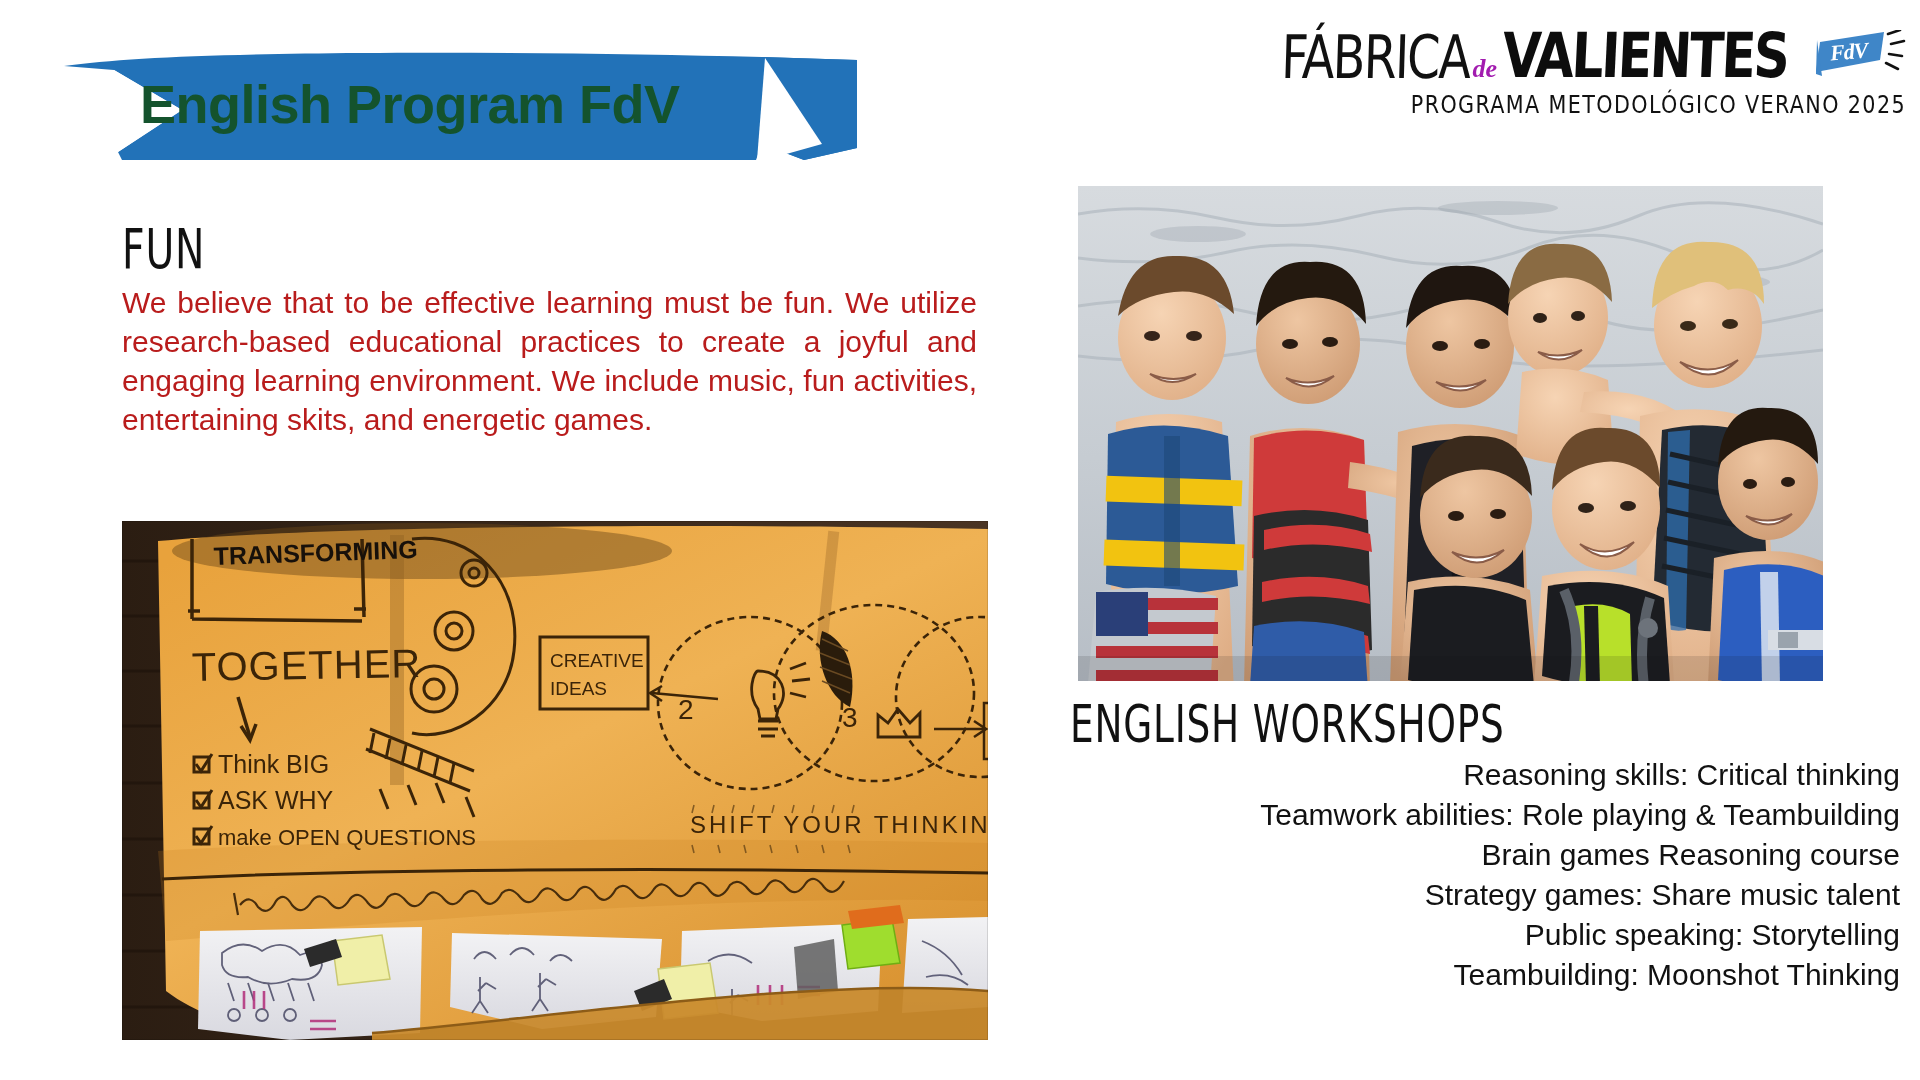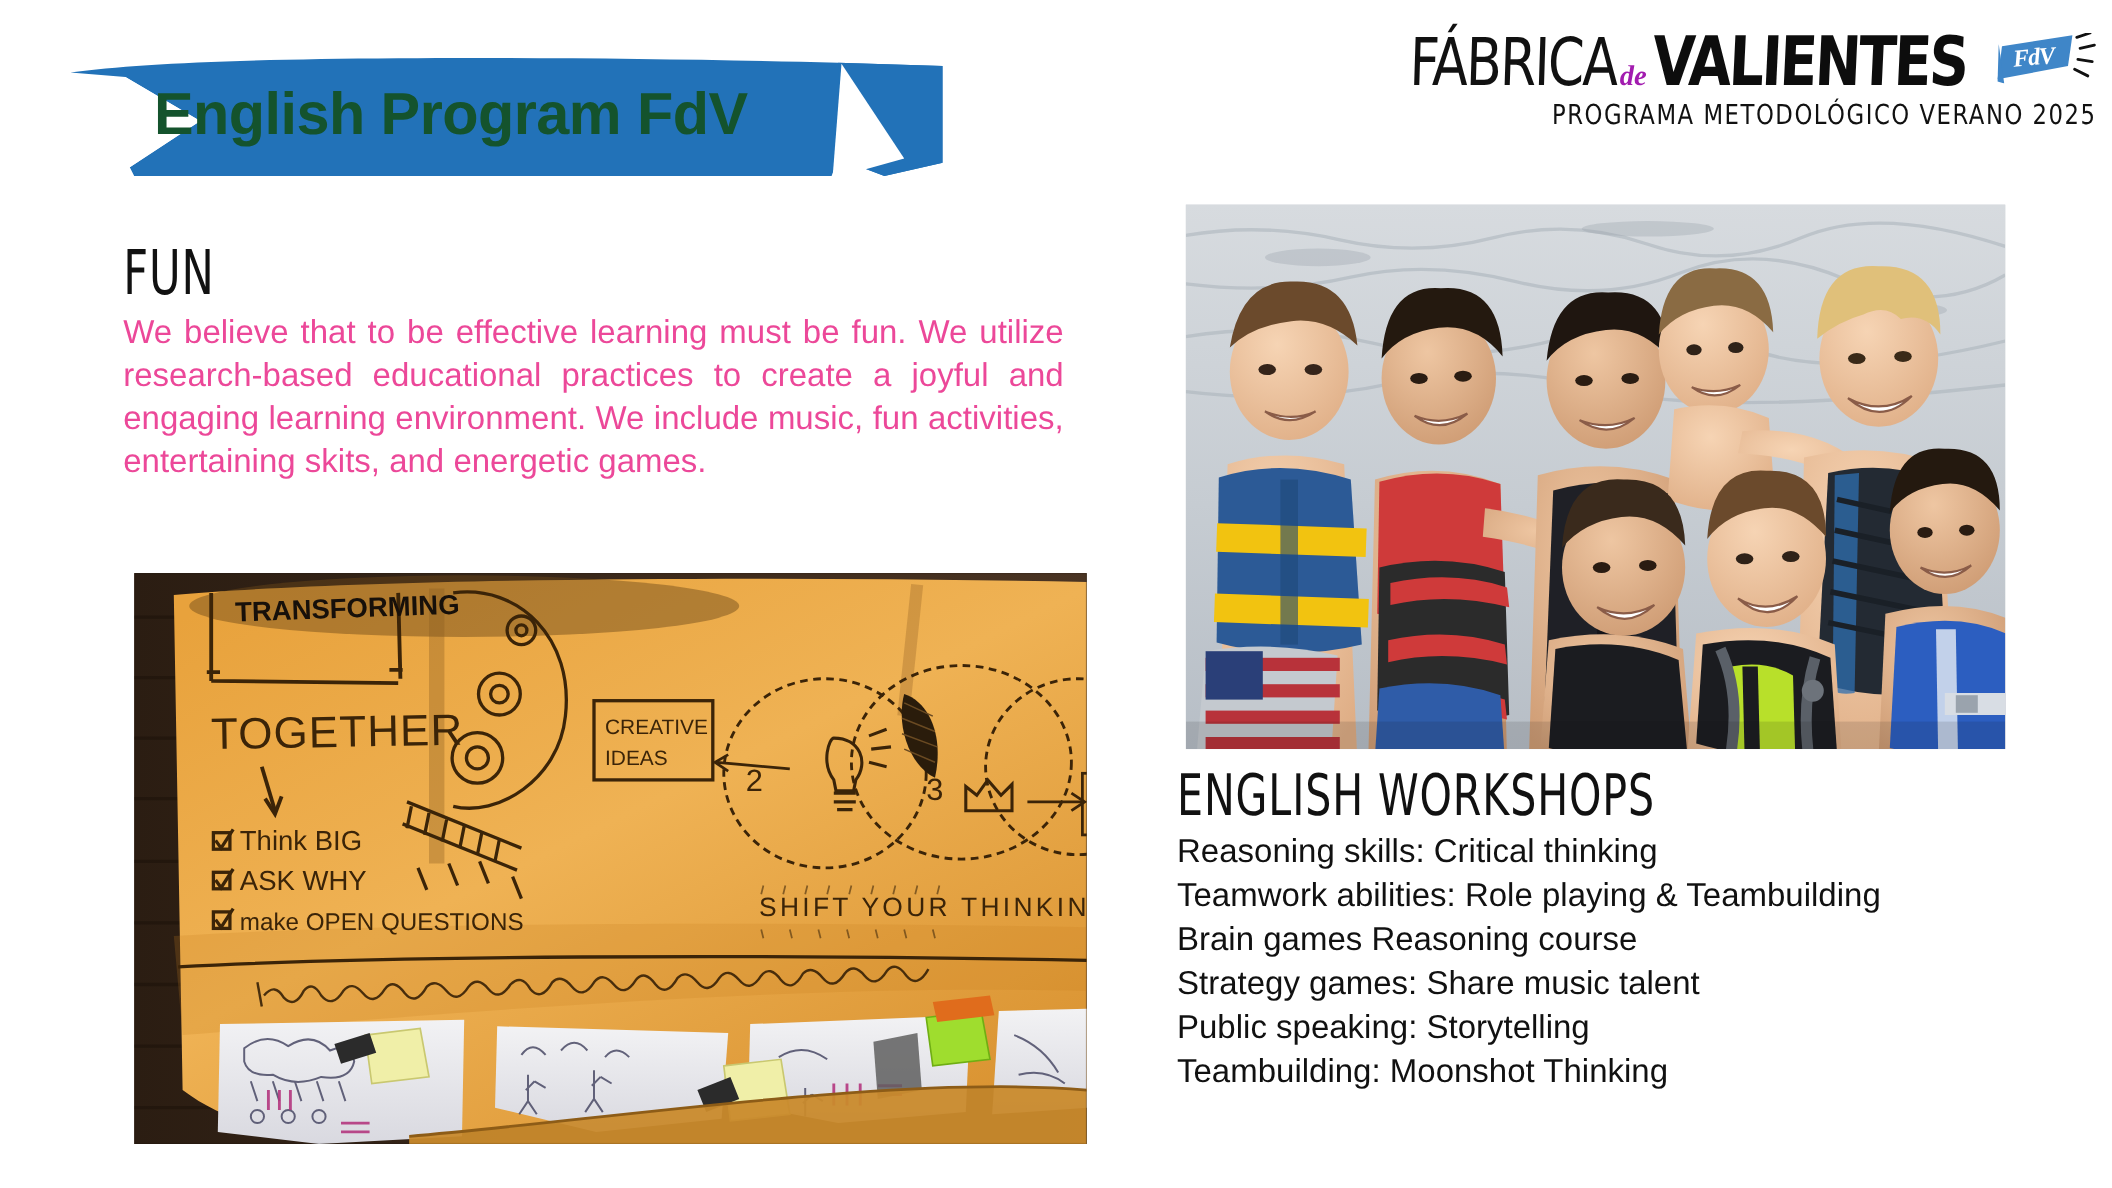--- a/index.html
+++ b/index.html
@@ -119,42 +119,42 @@
     transform: scaleX(0.92);
     transform-origin: right center;
     margin-top: 4px;
     white-space: nowrap;
     text-align: right;
   }
 
   
   #left-column {
     position: absolute;
-    left: 112px;
+    left: 122px;
     top: 222px;
     width: 870px;
   }
   .section-heading {
     font-family: "DejaVu Sans Condensed", "Liberation Sans Narrow", "Liberation Sans", sans-serif;
     font-size: 56px;
     font-weight: 400;
     color: #111111;
     letter-spacing: 1px;
     line-height: 0.95;
     transform: scaleX(0.78);
     transform-origin: left bottom;
     white-space: nowrap;
   }
   #fun-body {
     margin-top: 8px;
     width: 855px;
     font-family: "Liberation Sans", sans-serif;
     font-size: 30px;
     line-height: 1.30;
-    color: #ec4899;
+    color: #b91c1c;
     text-align: justify;
     text-justify: inter-word;
   }
 
   
   #poster-photo {
     position: absolute;
     left: 122px;
     top: 521px;
     width: 866px;
@@ -195,20 +195,21 @@
     list-style: none;
     margin: 6px 0 0 0;
     padding: 0;
   }
   #workshops-list li {
     font-family: "Liberation Sans", sans-serif;
     font-size: 30px;
     line-height: 1.33;
     color: #111111;
     white-space: nowrap;
+    text-align: right;
   }
 </style>
 </head>
 <body>
 
 <div id="title-banner">
   <svg viewBox="0 0 795 112" preserveAspectRatio="none">
     <path d="M2,18 C60,10 150,6 300,5 C430,4 580,6 700,9 L795,12 L795,100 L742,112 L700,96 L694,112 L60,112 L56,104 L120,62 L52,22 L2,18 Z" fill="#2272b8"></path>
     <path d="M52,22 L120,62 L56,104 L46,104 L40,30 Z" fill="#ffffff"></path>
     <path d="M700,9 L795,12 L795,100 L742,112 L700,96 Z" fill="#2272b8"></path>

